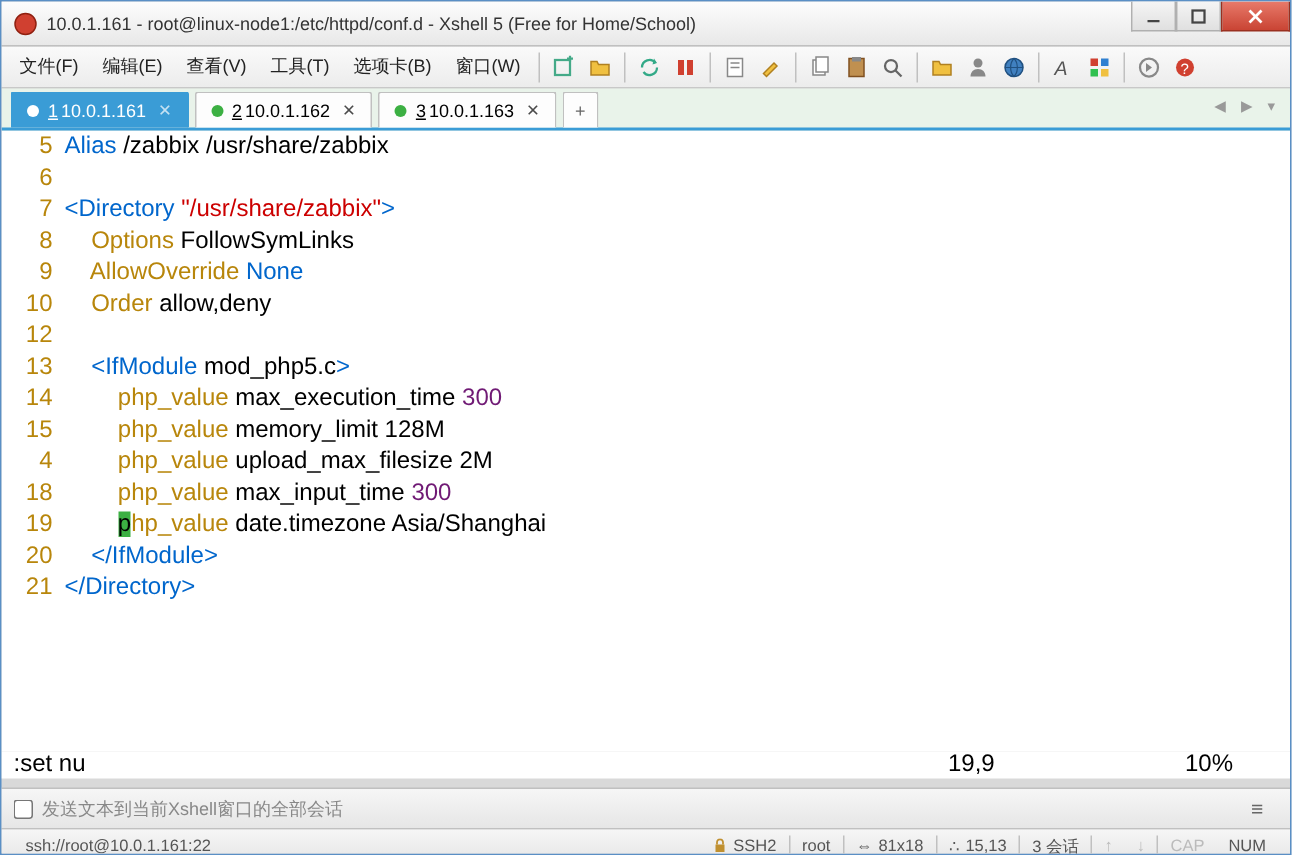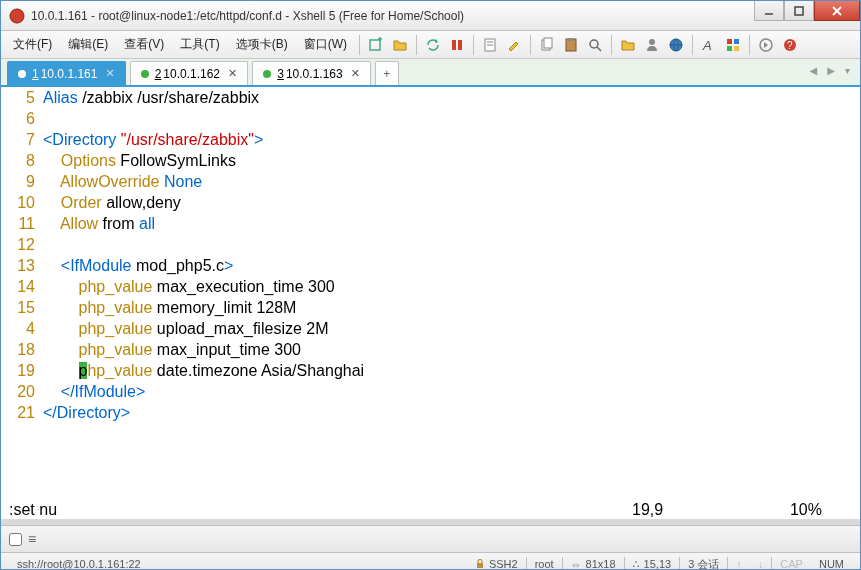--- a/index.html
+++ b/index.html
@@ -26,21 +26,21 @@
 .tabnav { position: absolute; right: 6px; top: 4px; display: flex; gap: 2px; }
 .tabnav span { font-size: 10px; color: #999; padding: 2px 4px; }
 .editor { background: #fff; height: 414px; overflow: hidden; font-family: "Consolas", "Courier New", monospace; font-size: 16px; }
 .line { display: flex; white-space: pre; line-height: 21px; }
 .gutter { width: 42px; text-align: right; padding-right: 8px; color: #b8860b; }
 .code { flex: 1; }
 .kw { color: #0066cc; }
 .str { color: #cc0000; }
 .attr { color: #b8860b; }
 .tag { color: #0066cc; }
-.val { color: #000000; margin-top: 29px; }
+.val { color: #701a75; margin-top: 29px; }
 .plain { color: #000; }
 .cursor-hl { background: #3cb043; color: #000; }
 .status-vim { display: flex; font-family: "Consolas", monospace; font-size: 16px; padding: 0 8px; background: #fff; align-items: center; }
 .status-vim .left { flex: 1; }
 .status-vim .mid { width: 140px; text-align: left; }
 .status-vim .right { width: 80px; text-align: right; padding-right: 30px; }
 .sendbar { height: 28px; background: linear-gradient(#f6f6f6, #e6e6e6); display: flex; align-items: center; padding: 0 8px; border-top: 1px solid #c0c0c0; border-bottom: 1px solid #c0c0c0; margin-top: 6px; }
 .sendbar .cb { margin-right: 6px; }
 .sendbar .lbl { font-size: 12px; color: #888; flex: 1; }
 .sendbar .menuicon { width: 18px; color: #666; font-size: 14px; }
@@ -219,40 +219,40 @@
   </div>
 </div>
 
 <div class="editor" id="editor">
     <div class="line"><span class="gutter">5</span><span class="code"><span class="kw">Alias</span><span class="plain"> /zabbix /usr/share/zabbix</span></span></div>
     <div class="line"><span class="gutter">6</span><span class="code"></span></div>
     <div class="line"><span class="gutter">7</span><span class="code"><span class="tag">&lt;Directory </span><span class="str">"/usr/share/zabbix"</span><span class="tag">&gt;</span></span></div>
     <div class="line"><span class="gutter">8</span><span class="code"><span class="plain">    </span><span class="attr">Options</span><span class="plain"> FollowSymLinks</span></span></div>
     <div class="line"><span class="gutter">9</span><span class="code"><span class="plain">    </span><span class="attr">AllowOverride</span><span class="plain"> </span><span class="kw">None</span></span></div>
     <div class="line"><span class="gutter">10</span><span class="code"><span class="plain">    </span><span class="attr">Order</span><span class="plain"> allow,deny</span></span></div>
-    <div class="line"><span class="gutter">11</span><span class="code"><span class="plain">    </span><span class="attr">Allow</span><span class="plain"> from </span><span class="kw">all</span></span></div>
     <div class="line"><span class="gutter">12</span><span class="code"></span></div>
     <div class="line"><span class="gutter">13</span><span class="code"><span class="plain">    </span><span class="tag">&lt;IfModule </span><span class="plain">mod_php5.c</span><span class="tag">&gt;</span></span></div>
     <div class="line"><span class="gutter">14</span><span class="code"><span class="plain">        </span><span class="attr">php_value</span><span class="plain"> max_execution_time </span><span class="val">300</span></span></div>
     <div class="line"><span class="gutter">15</span><span class="code"><span class="plain">        </span><span class="attr">php_value</span><span class="plain"> memory_limit 128M</span></span></div>
     <div class="line"><span class="gutter">4</span><span class="code"><span class="plain">        </span><span class="attr">php_value</span><span class="plain"> upload_max_filesize 2M</span></span></div>
     <div class="line"><span class="gutter">18</span><span class="code"><span class="plain">        </span><span class="attr">php_value</span><span class="plain"> max_input_time </span><span class="val">300</span></span></div>
     <div class="line"><span class="gutter">19</span><span class="code"><span class="plain">        </span><span class="cursor-hl">p</span><span class="attr">hp_value</span><span class="plain"> date.timezone Asia/Shanghai</span></span></div>
     <div class="line"><span class="gutter">20</span><span class="code"><span class="plain">    </span><span class="tag">&lt;/IfModule&gt;</span></span></div>
     <div class="line"><span class="gutter">21</span><span class="code"><span class="tag">&lt;/Directory&gt;</span></span></div>
   </div>
 
 <div class="status-vim">
   <span class="left">:set nu</span>
   <span class="mid">19,9</span>
   <span class="right">10%</span>
 </div>
 
 <div class="sendbar">
   <input type="checkbox" class="cb" style="">
+  <span class="lbl">发送文本到当前Xshell窗口的全部会话</span>
   <span class="menuicon">≡</span>
 </div>
 
 <div class="statusbar">
   <span class="cell grow">ssh://root@10.0.1.161:22</span>
   <span class="cell">
     <svg class="lock-icon" viewBox="0 0 10 10">
         <rect x="2" y="4" width="6" height="5" fill="#c09030"></rect>
         <path d="M3 4V2.5a2 2 0 0 1 4 0V4" fill="none" stroke="#c09030" stroke-width="1.2"></path>
       </svg>

